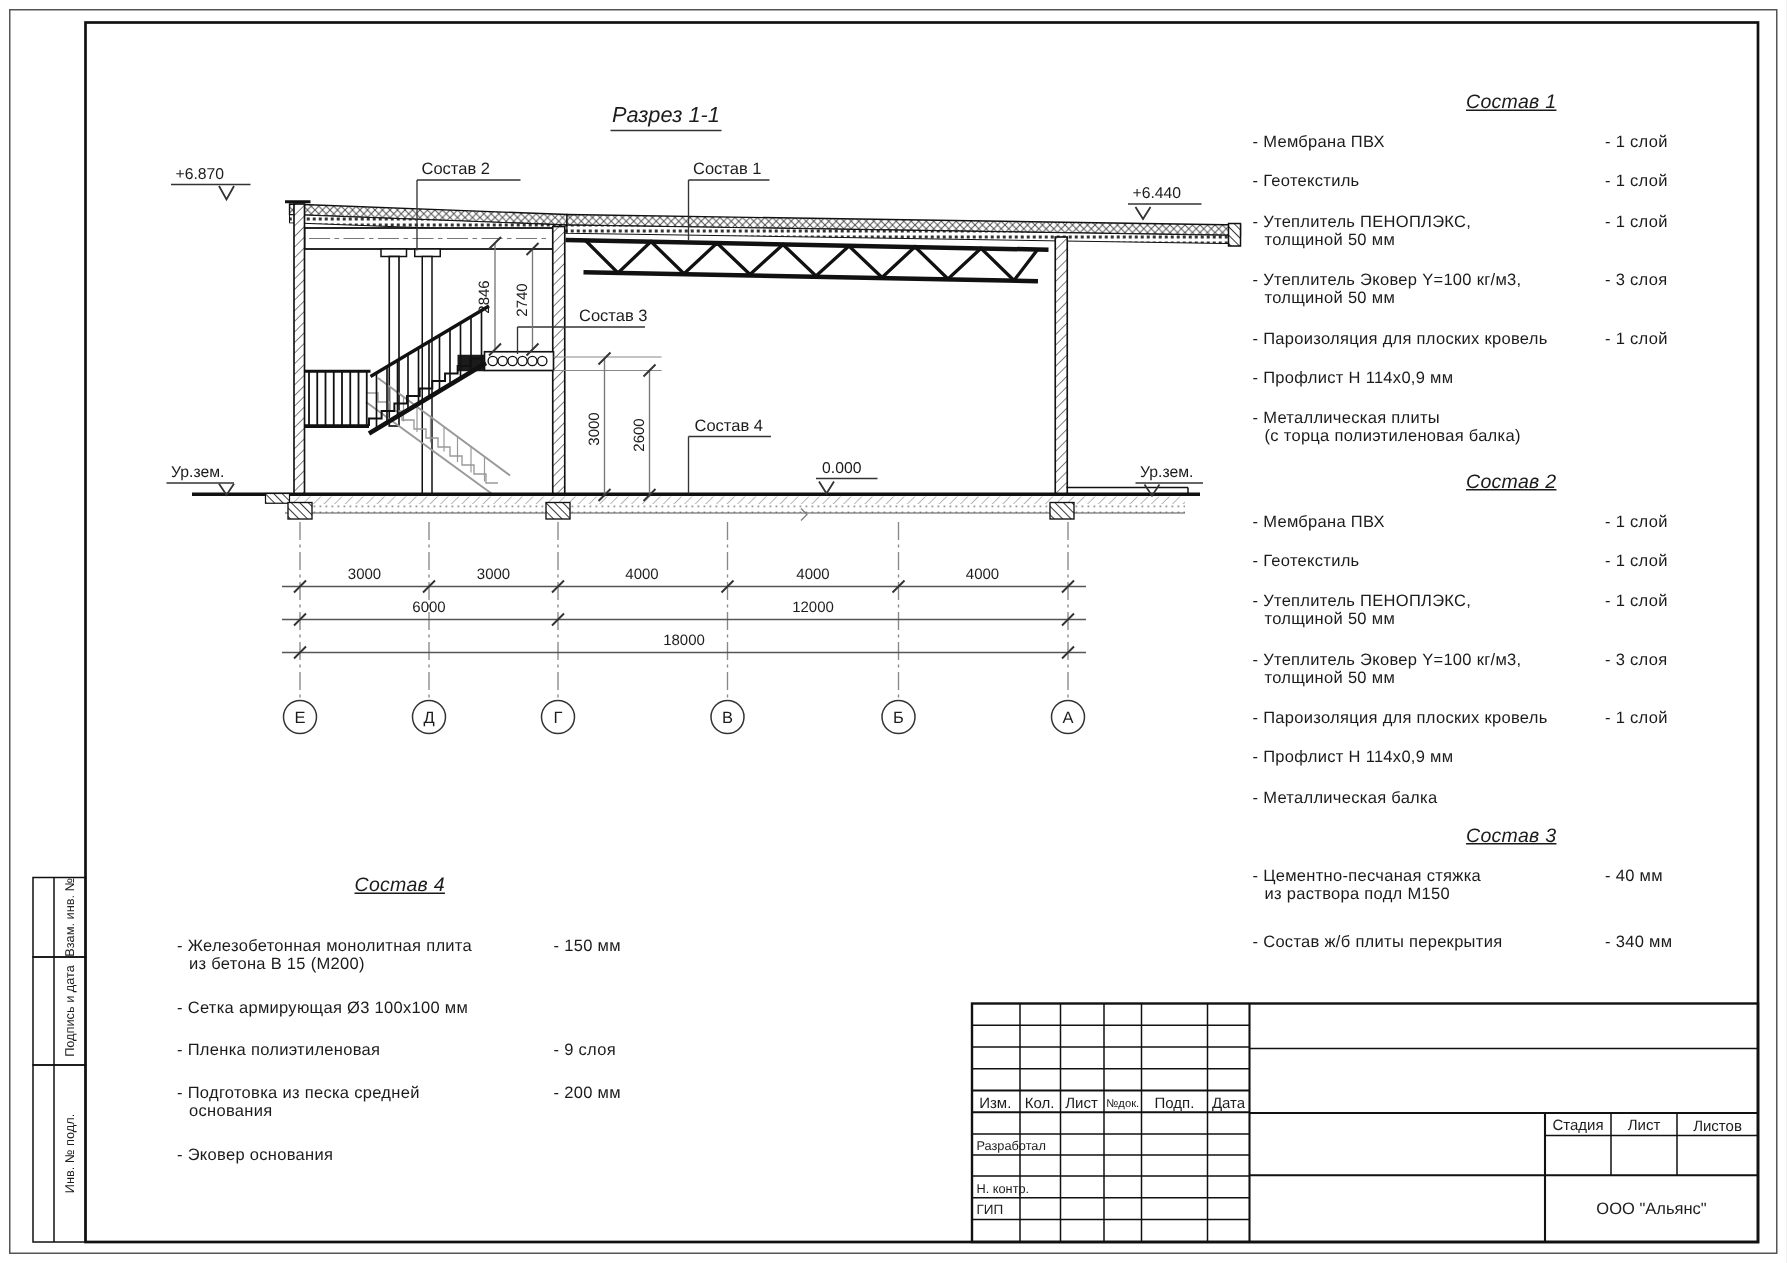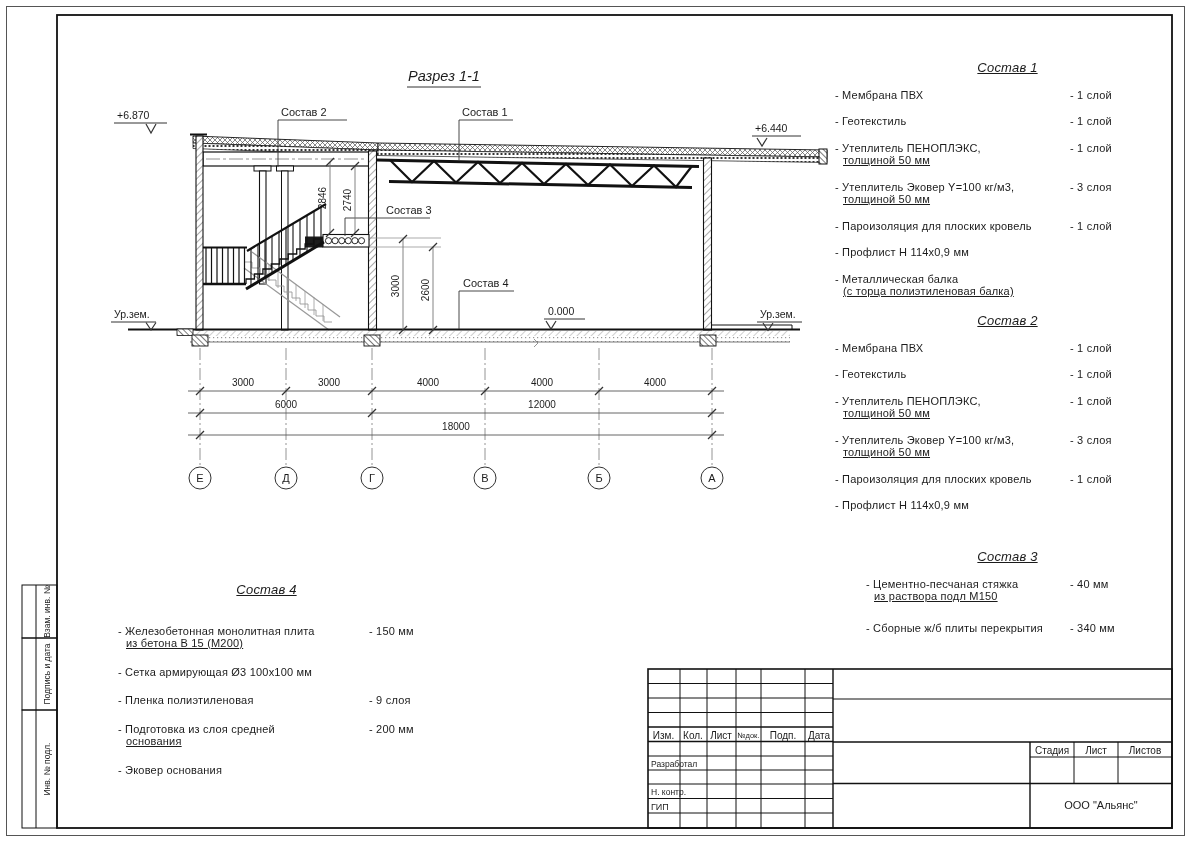--- a/index.html
+++ b/index.html
@@ -6,23 +6,23 @@
   .page{position:relative;width:1191px;height:842px;background:#fff;overflow:hidden;
         font-family:"Liberation Sans",sans-serif;}
   .dwg{position:absolute;left:0;top:0;}
   .dwg text{font-family:"Liberation Sans",sans-serif;fill:#1c1c1c;}
   .blk{position:absolute;font:11px/12.5px "Liberation Sans",sans-serif;color:#1b1b1b;
        letter-spacing:.2px;}
   .ttl{font-size:13px;font-style:italic;text-align:center;text-decoration:underline;
        margin-bottom:14px;font-weight:500;}
   .it{display:flex;align-items:flex-start;margin-bottom:14px;}
   .nm{flex:1;}
-  .l2{padding-left:8px;text-decoration:underline;}
+  .l2{padding-left:8px;}
   .vl{width:110px;}
-  .s3 .it{margin-bottom:19px;margin-left:31px;}
+  .s3 .it{margin-bottom:19px;}
   .s4 .ttl{margin-bottom:28px;}
   .s4 .it{margin-bottom:16px;}
   .s4 .vl{width:46px;margin-left:48px;}
 </style>
 </head>
 <body>
 
 <div class="page">
 
 <svg class="dwg" width="1191" height="842" viewBox="0 0 1191 842">
@@ -370,21 +370,21 @@
       </div>
   <div class="it">
     <div class="nm">
           <div>- Профлист Н 114х0,9 мм</div>
           <div class="l2"></div>
         </div>
     <div class="vl"></div>
       </div>
   <div class="it">
     <div class="nm">
-          <div>- Металлическая балка</div>
+          <div>- Металлическая плиты</div>
           <div class="l2">(с торца полиэтиленовая балка)</div>
         </div>
     <div class="vl"></div>
       </div>
 </div>
 
 <div class="blk s2" style="left:835px;top:315px;width:345px;">
   <div class="ttl">Состав 2</div>
   <div class="it">
     <div class="nm">
@@ -421,34 +421,41 @@
         </div>
     <div class="vl">- 1 слой</div>
       </div>
   <div class="it">
     <div class="nm">
           <div>- Профлист Н 114х0,9 мм</div>
           <div class="l2"></div>
         </div>
     <div class="vl"></div>
       </div>
+  <div class="it">
+    <div class="nm">
+          <div>- Металлическая балка</div>
+          <div class="l2"></div>
+        </div>
+    <div class="vl"></div>
+      </div>
 </div>
 
 <div class="blk s3" style="left:835px;top:551px;width:345px;">
   <div class="ttl">Состав 3</div>
   <div class="it">
     <div class="nm">
           <div>- Цементно-песчаная стяжка</div>
           <div class="l2">из раствора подл М150</div>
         </div>
     <div class="vl">- 40 мм</div>
       </div>
   <div class="it">
     <div class="nm">
-          <div>- Сборные ж/б плиты перекрытия</div>
+          <div>- Состав ж/б плиты перекрытия</div>
           <div class="l2"></div>
         </div>
     <div class="vl">- 340 мм</div>
       </div>
 </div>
 
 <div class="blk s4" style="left:118px;top:584px;width:297px;">
   <div class="ttl">Состав 4</div>
   <div class="it">
     <div class="nm">
@@ -466,21 +473,21 @@
       </div>
   <div class="it">
     <div class="nm">
           <div>- Пленка полиэтиленовая</div>
           <div class="l2"></div>
         </div>
     <div class="vl">- 9 слоя</div>
       </div>
   <div class="it">
     <div class="nm">
-          <div>- Подготовка из слоя средней</div>
+          <div>- Подготовка из песка средней</div>
           <div class="l2">основания</div>
         </div>
     <div class="vl">- 200 мм</div>
       </div>
   <div class="it">
     <div class="nm">
           <div>- Эковер основания</div>
           <div class="l2"></div>
         </div>
     <div class="vl"></div>

